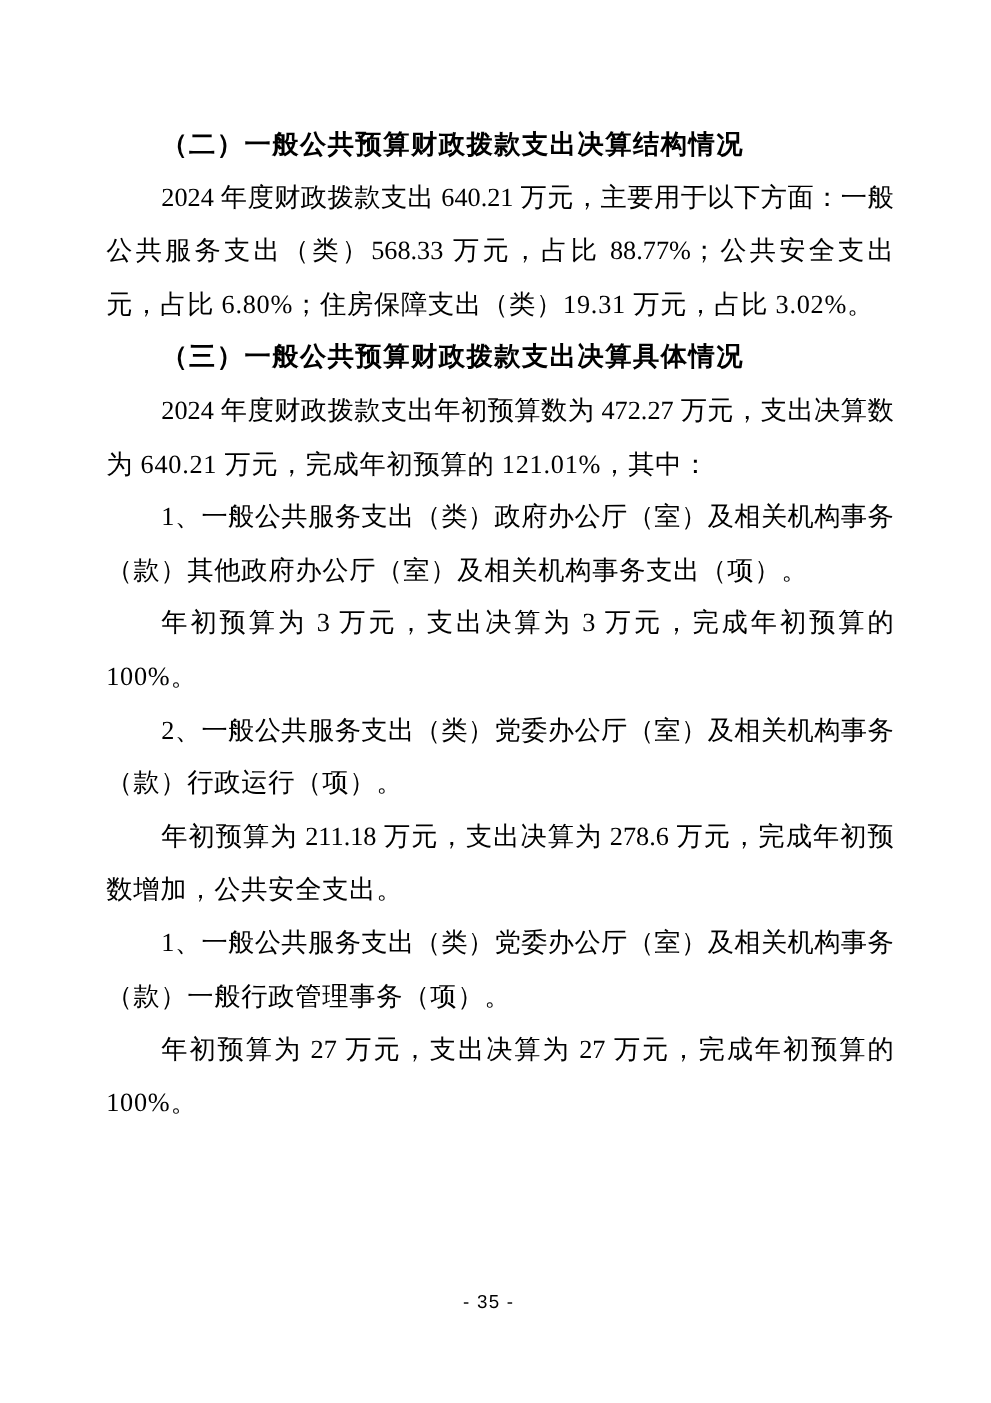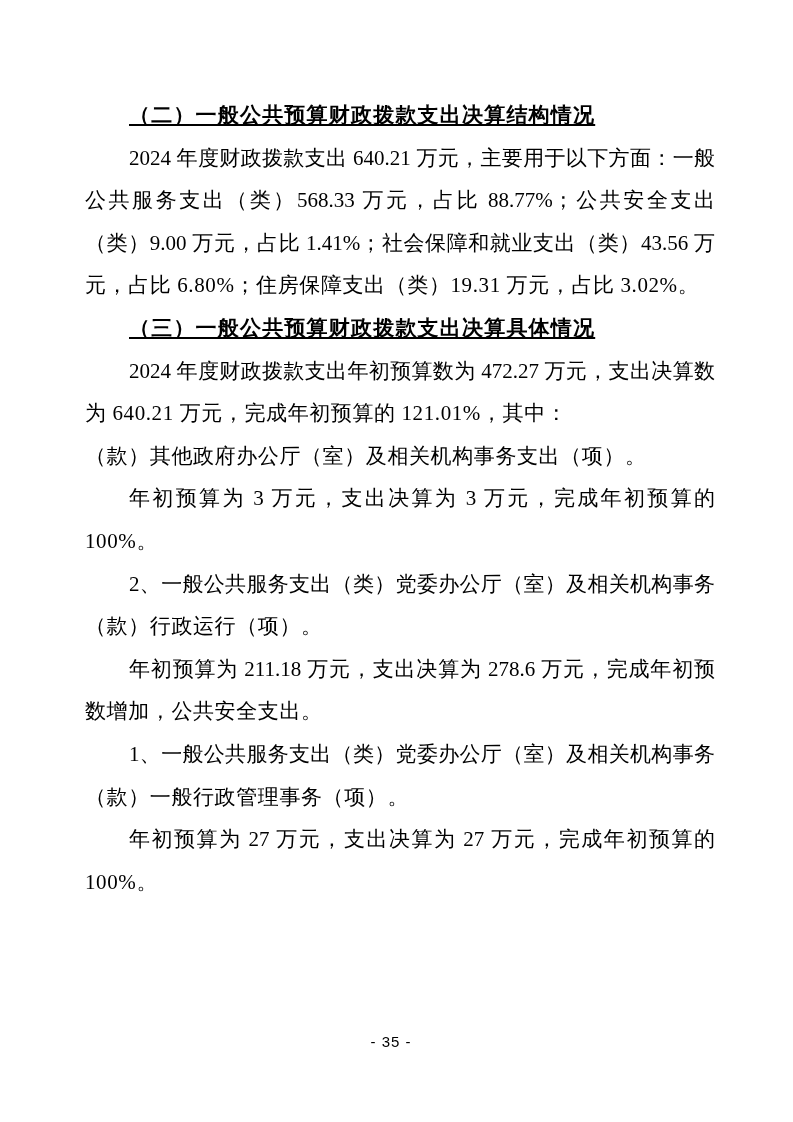--- a/index.html
+++ b/index.html
@@ -42,21 +42,20 @@
     text-align: justify;
     text-align-last: justify;
     font-family: Liberation Serif, serif;
   }
   .line.indent {
     text-indent: 44px;
   }
   .line.heading {
     font-weight: 700;
     letter-spacing: 1.2px;
-    text-decoration: underline;
   }
   .page-footer {
     position: absolute;
     left: 0;
     right: 11px;
     top: 1033px;
     text-align: center;
     font-family: "Liberation Sans", "DejaVu Sans", sans-serif;
     font-size: 15px;
     letter-spacing: 1px;
@@ -66,25 +65,25 @@
 </head>
 <body>
 
 <div class="page">
 
   <div class="doc-content">
 
   <div class="line heading indent">（二）一般公共预算财政拨款支出决算结构情况</div>
       <div class="line body indent justify">2024 年度财政拨款支出 640.21 万元，主要用于以下方面：一般</div>
       <div class="line body justify">公共服务支出（类）568.33 万元，占比 88.77%；公共安全支出</div>
-      <div class="line body justify">（类）9.00 万元，占比 1.41%；社会保障和就业支出（类）43.56 万</div>
       <div class="line body">元，占比 6.80%；住房保障支出（类）19.31 万元，占比 3.02%。</div>
       <div class="line heading indent">（三）一般公共预算财政拨款支出决算具体情况</div>
       <div class="line body indent justify">2024 年度财政拨款支出年初预算数为 472.27 万元，支出决算数</div>
       <div class="line body">为 640.21 万元，完成年初预算的 121.01%，其中：</div>
+      <div class="line body indent justify">1、一般公共服务支出（类）政府办公厅（室）及相关机构事务</div>
       <div class="line body">（款）其他政府办公厅（室）及相关机构事务支出（项）。</div>
       <div class="line body indent justify">年初预算为 3 万元，支出决算为 3 万元，完成年初预算的</div>
       <div class="line body">100%。</div>
       <div class="line body indent justify">2、一般公共服务支出（类）党委办公厅（室）及相关机构事务</div>
       <div class="line body">（款）行政运行（项）。</div>
       <div class="line body indent justify">年初预算为 211.18 万元，支出决算为 278.6 万元，完成年初预</div>
       <div class="line body">数增加，公共安全支出。</div>
       <div class="line body indent justify">1、一般公共服务支出（类）党委办公厅（室）及相关机构事务</div>
       <div class="line body">（款）一般行政管理事务（项）。</div>
       <div class="line body indent justify">年初预算为 27 万元，支出决算为 27 万元，完成年初预算的</div>

